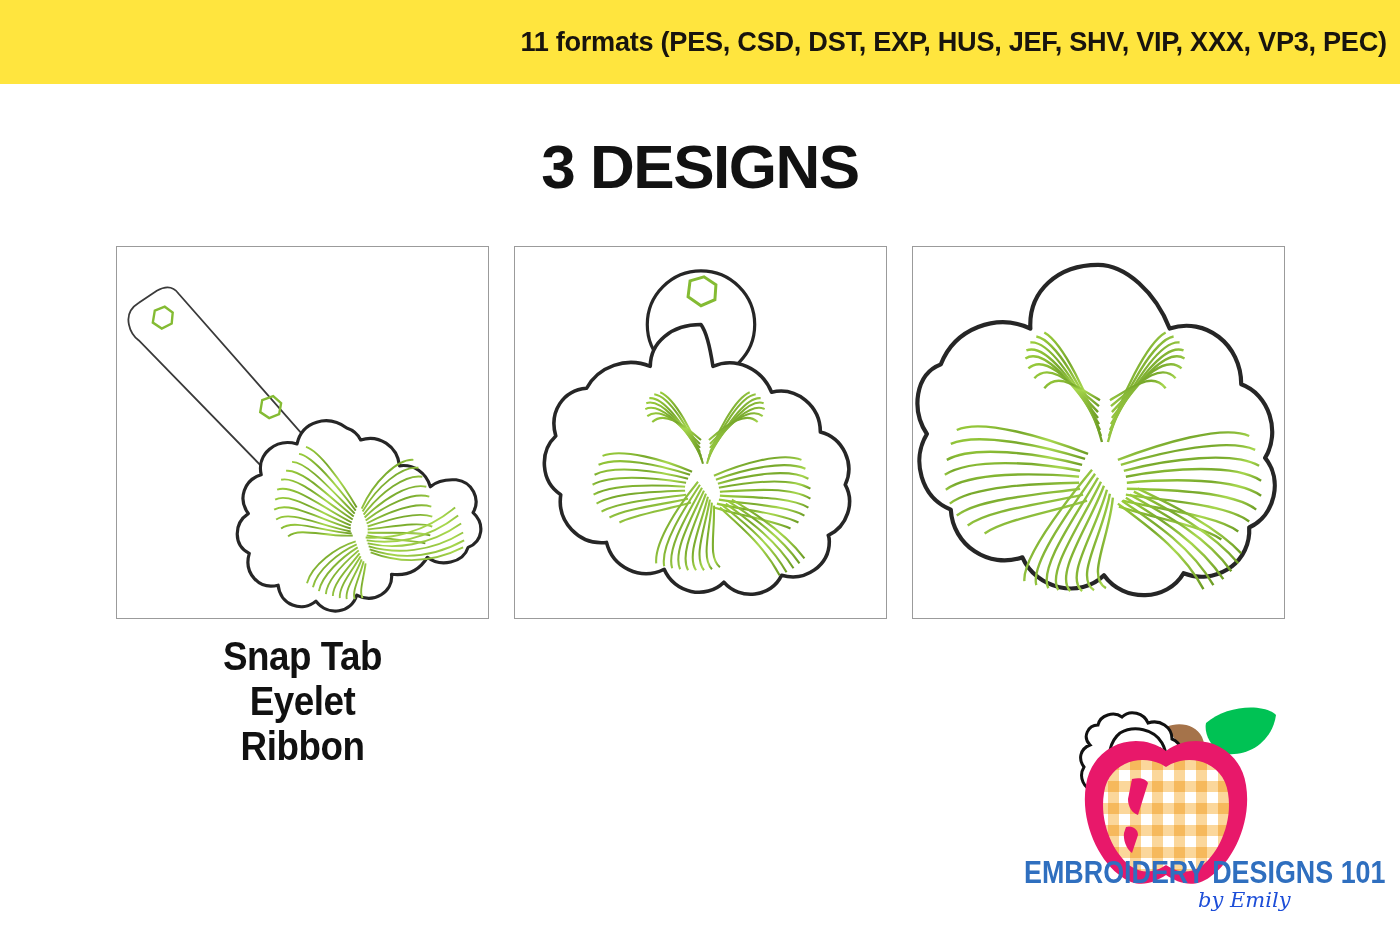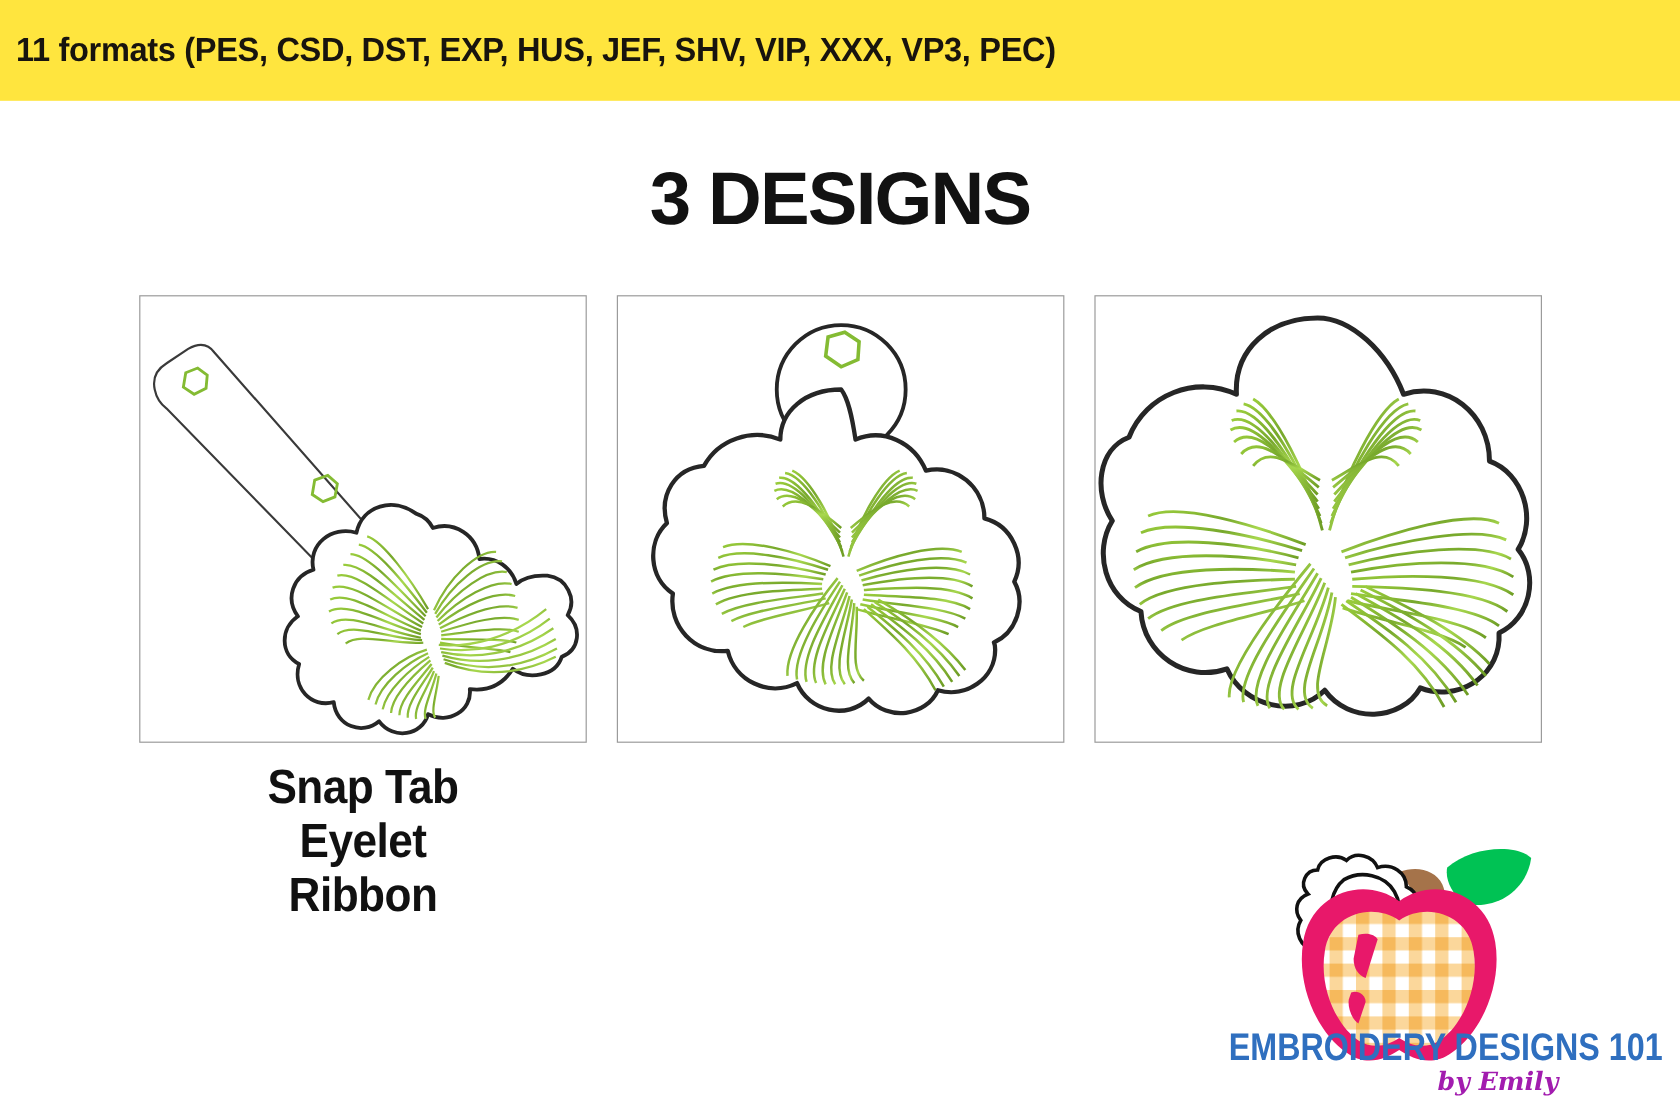--- a/index.html
+++ b/index.html
@@ -18,21 +18,21 @@
   
   .header-banner {
     position: absolute;
     left: 0;
     top: 0;
     width: 1400px;
     height: 84px;
     background: #ffe53e;
     display: flex;
     align-items: center;
-    justify-content: flex-start;
+    justify-content: flex-end;
   }
   .header-text {
     font-family: "Liberation Sans", sans-serif;
     font-weight: bold;
     font-size: 28px;
     letter-spacing: -0.3px;
     color: #18140e;
     white-space: nowrap;
     transform: scaleX(0.97);
   }
@@ -123,23 +123,22 @@
     transform-origin: left center;
     white-space: nowrap;
   }
   .logo-byline {
     position: absolute;
     left: 1198px;
     top: 888px;
     font-family: "DejaVu Serif", serif;
     font-style: italic;
     font-size: 21px;
-    color: #a21caf;
+    color: #1d4ed8;
     white-space: nowrap;
-    font-weight: bold;
   }
 </style>
 </head>
 <body>
 
 <div class="header-banner">
   <div class="header-text">11 formats (PES, CSD, DST, EXP, HUS, JEF, SHV, VIP, XXX, VP3, PEC)</div>
 </div>
 
 <div class="page-title">3 DESIGNS</div>

